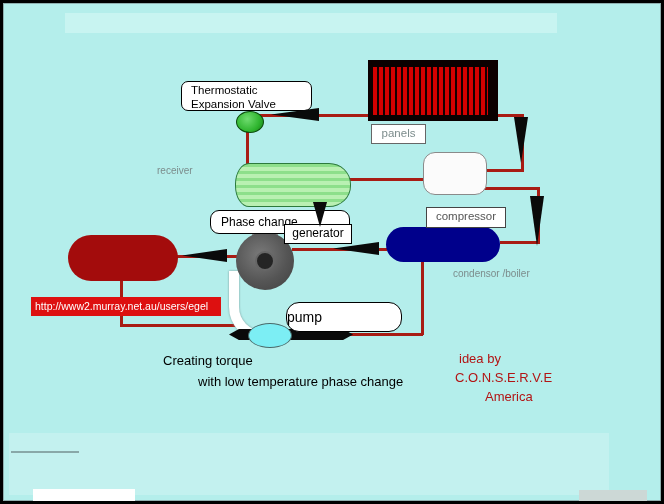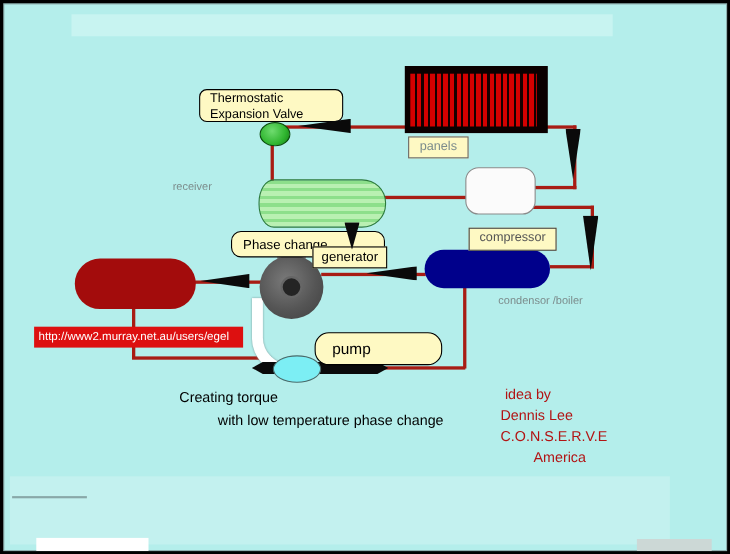--- a/index.html
+++ b/index.html
@@ -11,21 +11,21 @@
     overflow:hidden;
     font-family:"Liberation Sans","DejaVu Sans",sans-serif;
     color:#000;
   }
   .abs{position:absolute;}
   .pipe{position:absolute;background:var(--pipe,#a81c14);z-index:1;}
   .arrow{position:absolute;background:#0a0a0a;z-index:5;}
   .arrow-left{clip-path:polygon(0 50%,100% 0,100% 100%);}
   .arrow-down{clip-path:polygon(50% 100%,0 0,100% 0);}
   .label-box{
-    position:absolute;background:#fef9c3;border:1px solid #000;z-index:4;
+    position:absolute;background:#ffffff;border:1px solid #000;z-index:4;
     font-size:11.5px;line-height:16px;color:#000;
   }
   .gray-text{position:absolute;color:var(--label_gray,#7c8c8c);font-size:10px;z-index:6;}
   .blk{position:absolute;z-index:3;}
   .artifact{position:absolute;z-index:0;}
   .credit-line{line-height:19px;}
 </style>
 </head>
 <body>
 
@@ -101,34 +101,33 @@
   </div>
 
   <div class="label-box" style="left:207px;top:207px;width:140px;height:24px;border-radius:9px;line-height:22px;padding-left:10px;box-sizing:border-box;font-size:12px;">
     <span>Phase change</span>
   </div>
 
   <div class="label-box" style="left:281px;top:221px;width:66px;height:18px;text-align:center;font-size:12px;">
     <span>generator</span>
   </div>
 
-  <div class="label-box" style="left:283px;top:299px;width:116px;height:30px;border-radius:13px;font-size:14px;line-height:28px;padding-left:15px;box-sizing:border-box;">
+  <div class="label-box" style="left:283px;top:299px;width:116px;height:30px;border-radius:13px;font-size:14px;line-height:28px;box-sizing:border-box;">
     <span>pump</span>
   </div>
 
   <div style="position:absolute;left:28px;top:294px;width:190px;height:19px;background:var(--url_bg,#dd1010);color:var(--url_text,#ffffff);font-size:10.5px;line-height:19px;padding-left:4px;box-sizing:border-box;z-index:6;cursor:pointer;white-space:nowrap;overflow:hidden;">http://www2.murray.net.au/users/egel</div>
 
   <div class="gray-text" style="left:154px;top:162px;">receiver</div>
 
 
   <div class="gray-text" style="left:450px;top:265px;">condensor /boiler</div>
 
   <div class="abs" style="left:160px;top:350px;font-size:13px;z-index:6;">Creating torque</div>
   <div class="abs" style="left:147px;top:371px;font-size:13px;z-index:6;margin-left:48px;">with low temperature phase change</div>
 
   <div class="abs" style="left:452px;top:346px;font-size:13px;color:var(--credit_red,#b21414);z-index:6;">
     <div class="credit-line" style="padding-left:4px;">idea by</div>
-    <div class="credit-line">Dennis Lee</div>
     <div class="credit-line">C.O.N.S.E.R.V.E</div>
     <div class="credit-line" style="padding-left:2px;margin-left:28px;">America</div>
   </div>
 
 </div>
 
 </body></html>

